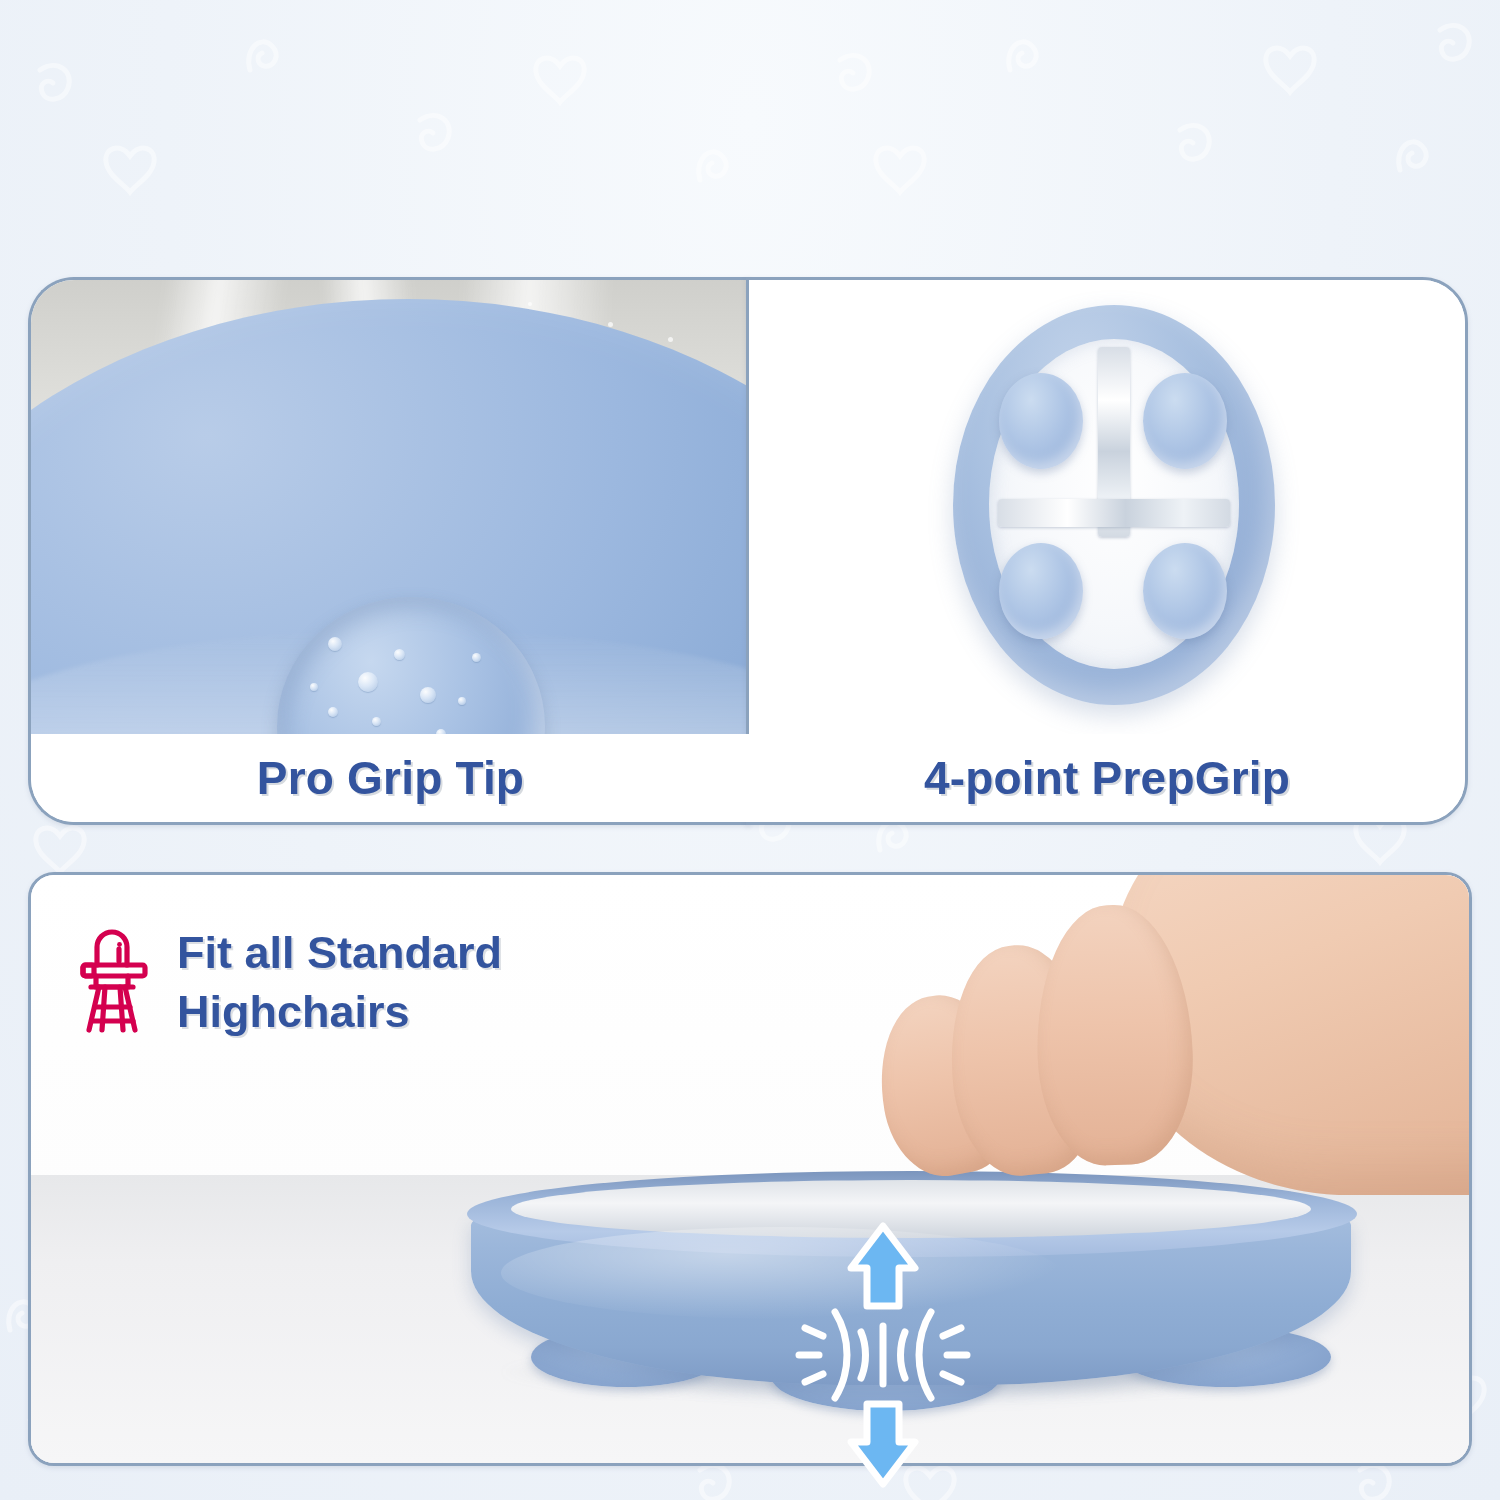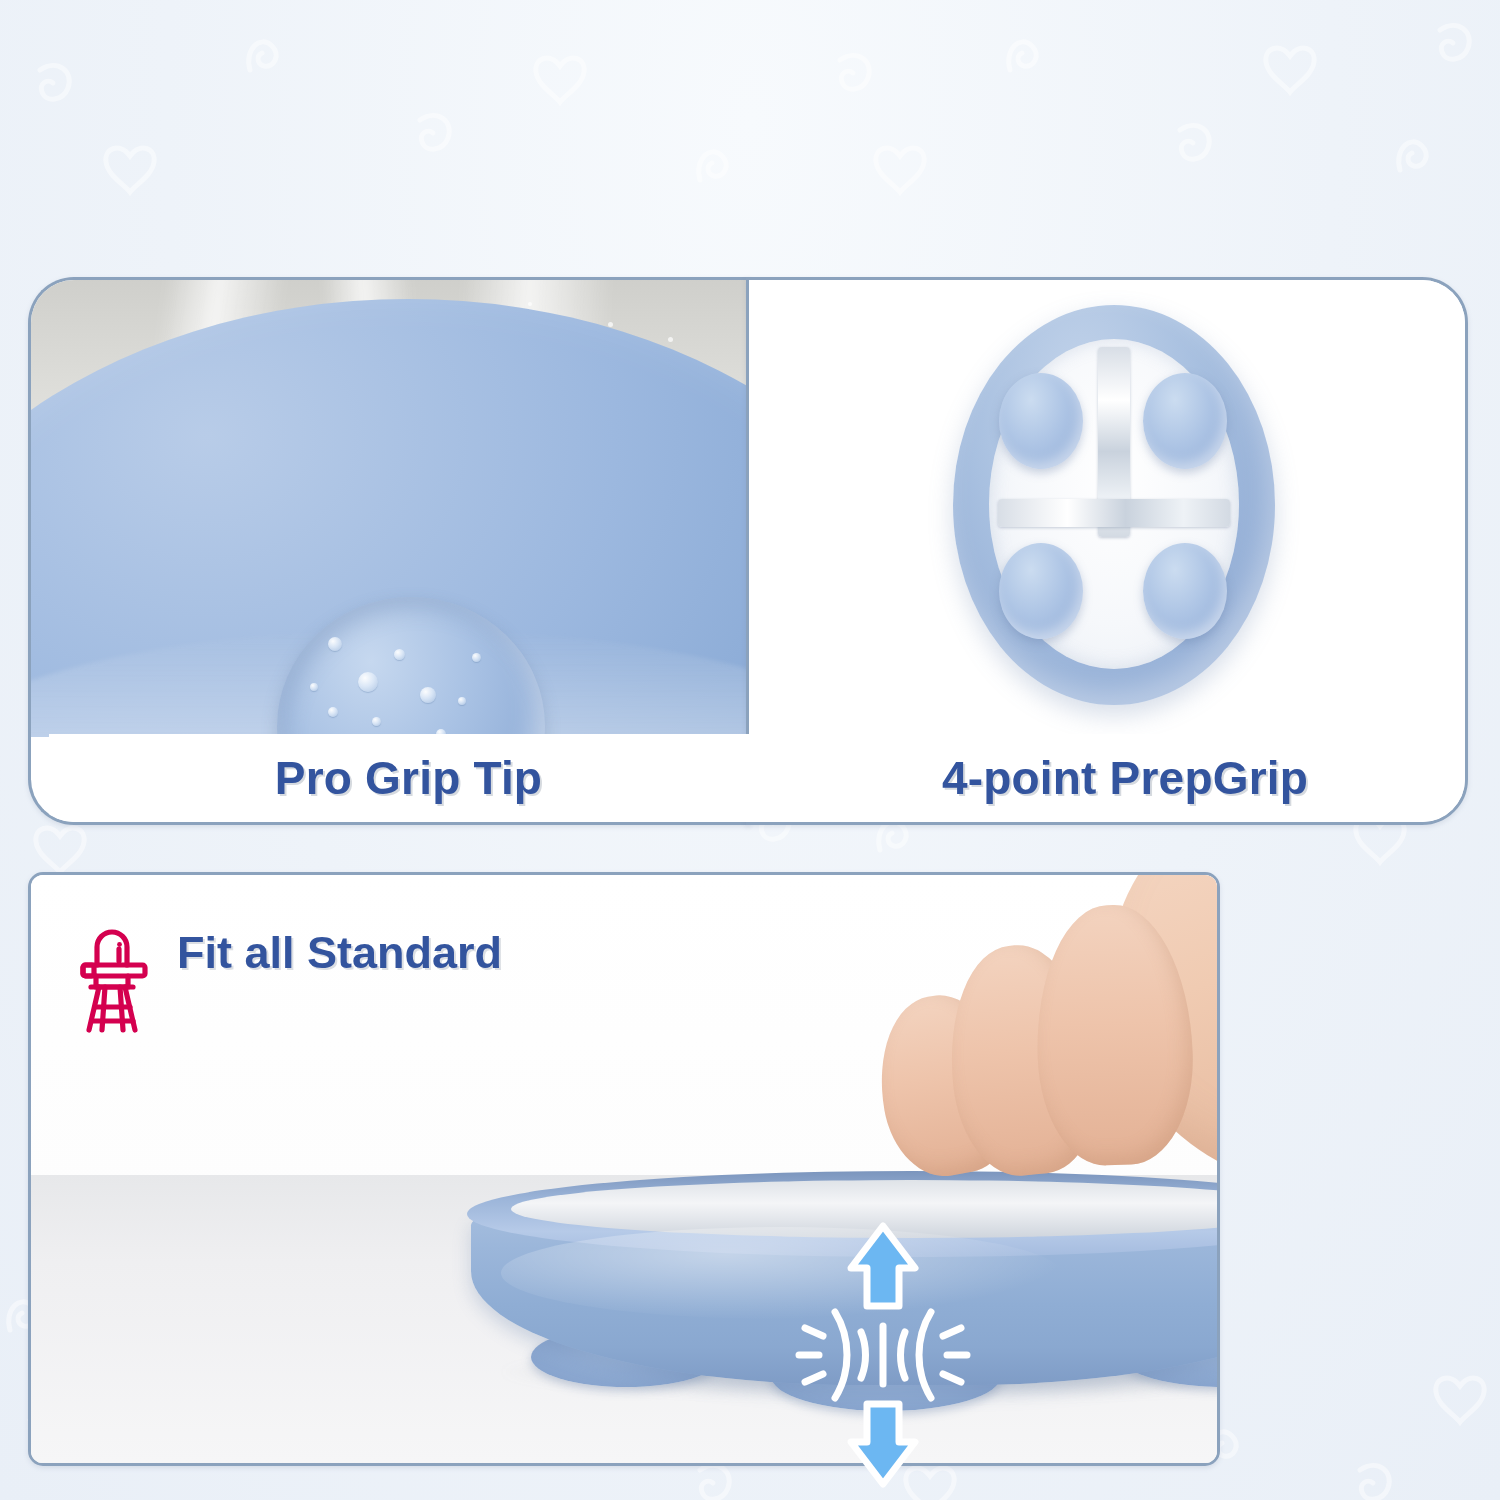--- a/index.html
+++ b/index.html
@@ -74,23 +74,23 @@
     left: 746px;
     top: 277px;
     width: 722px;
     height: 548px;
     border-radius: 0 46px 46px 0;
     border-left: 3px solid #8ba2bd;
   }
   .card-bottom {
     left: 28px;
     top: 872px;
-    width: 1192px;
+    width: 1444px;
     height: 594px;
-    border-radius: 15px;
+    border-radius: 26px;
   }
 
   
   .photo {
     position: absolute;
     left: 0;
     top: 0;
     right: 0;
     bottom: 0;
     overflow: hidden;
@@ -332,21 +332,20 @@
     display: flex;
     align-items: center;
     justify-content: center;
     font-weight: bold;
     font-size: 46px;
     color: #33549e;
     letter-spacing: .2px;
     text-shadow: 2px 2px 0 rgba(165,172,184,.45);
     background: #ffffff;
     z-index: 3;
-    margin-left: 18px;
   }
 
   
   .feature {
     position: absolute;
     left: 46px;
     top: 48px;
     display: flex;
     align-items: flex-start;
     gap: 26px;
@@ -519,20 +518,21 @@
           <path d="M48 58 L58 101"></path>
           <path d="M28 58 L25 101"></path>
           <path d="M43 58 L46 101"></path>
 
           <path d="M18 78 H53"></path>
           <path d="M15 92 H56"></path>
         </svg>
       </span>
       <span class="feature-text">
         <span>Fit all Standard</span><br>
+        <span>Highchairs</span>
       </span>
     </div>
   </div>
 
   <svg class="arrows" width="180" height="270" viewBox="0 0 180 270" aria-hidden="true">
 
     <g>
       <path d="M90 6 L122 48 H106 V86 H74 V48 H58 Z" fill="#6cb7f2" stroke="#ffffff" stroke-width="7" stroke-linejoin="round"></path>
     </g>
 

